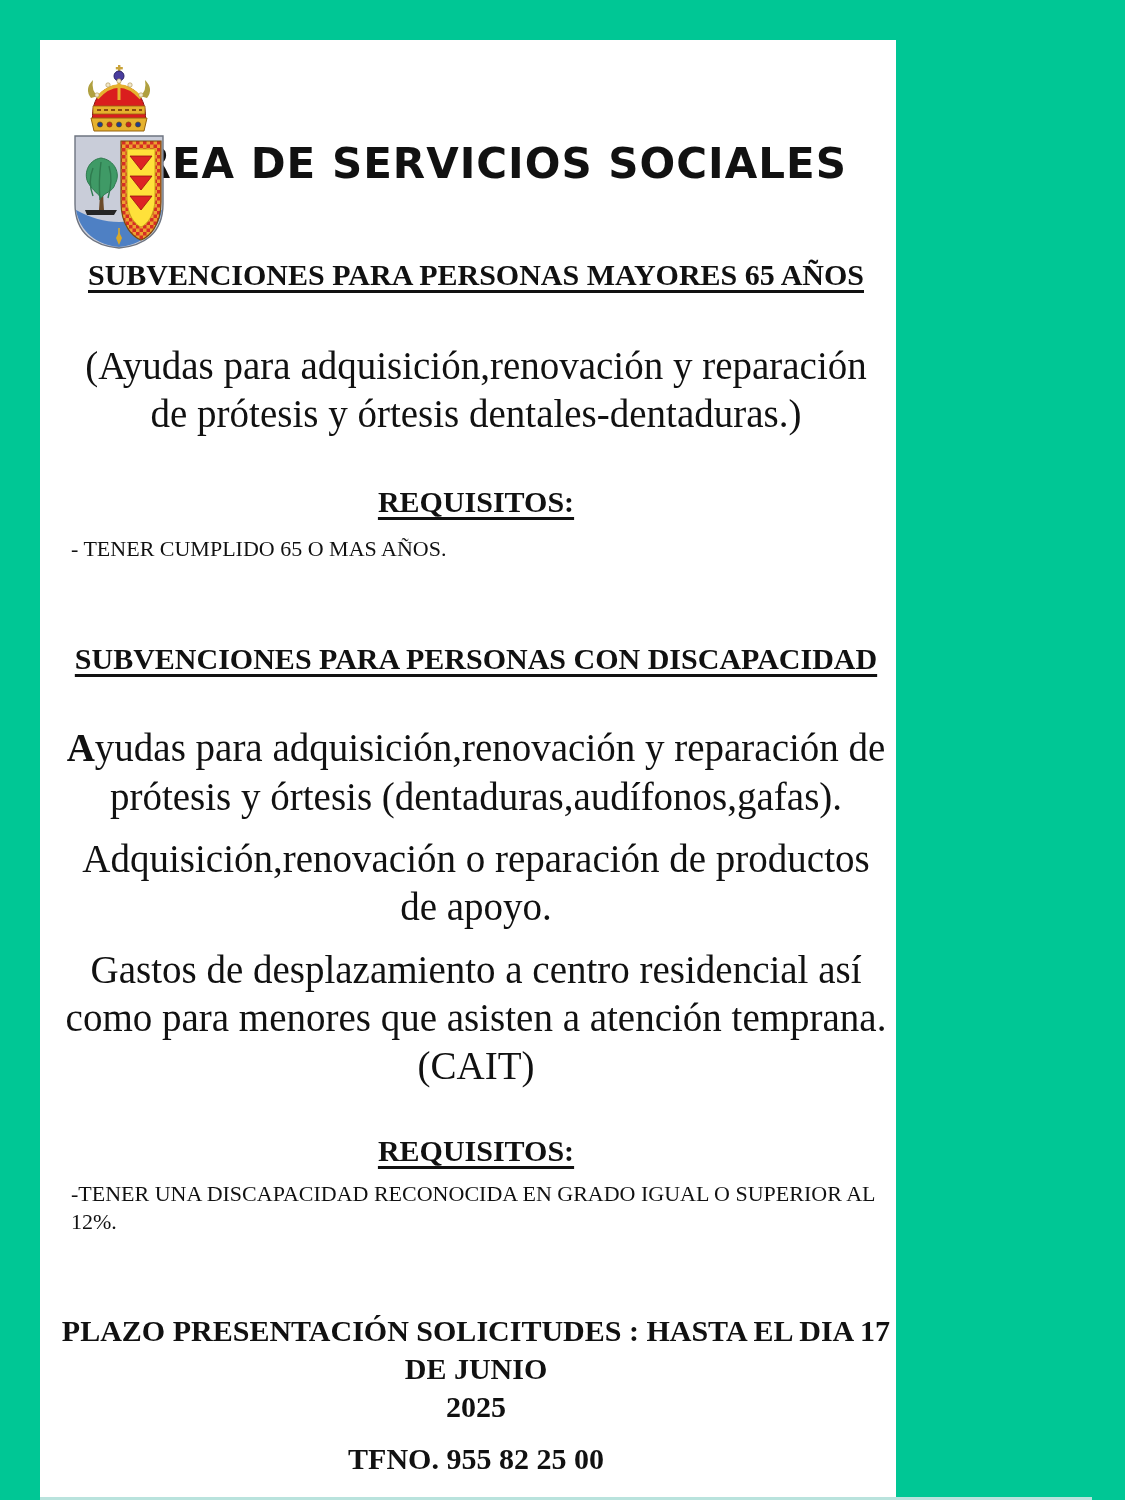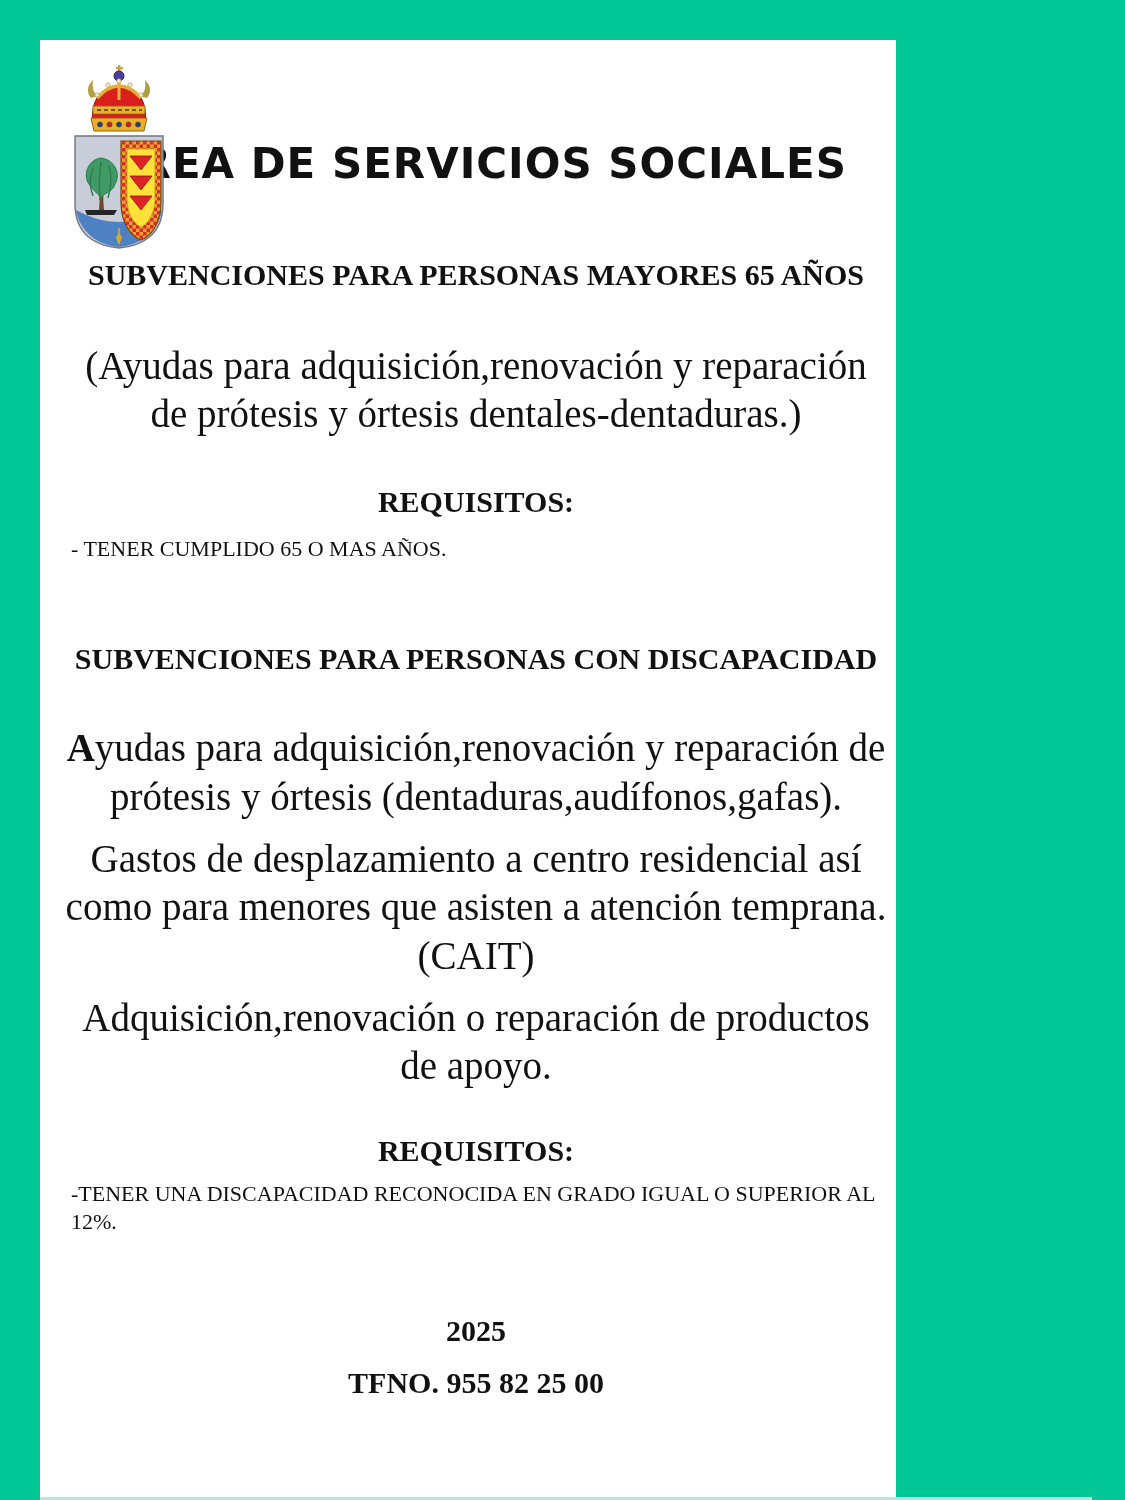--- a/index.html
+++ b/index.html
@@ -35,20 +35,21 @@
     letter-spacing:1px;
     line-height:1.25;
     text-align:center;
   }
   .heading {
     margin:0;
     font-weight:700;
     font-size:30px;
     line-height:1.3;
     text-align:center;
+    text-decoration:underline;
     text-decoration-thickness:2.5px;
     text-underline-offset:5px;
   }
   .para {
     margin:0;
     font-size:39px;
     line-height:1.24;
     text-align:center;
     padding:0 8px;
   }
@@ -139,29 +140,30 @@
     <div class="para mt48">(Ayudas para adquisición,renovación y reparación de prótesis y órtesis dentales-dentaduras.)</div>
 
     <div class="heading mt44">REQUISITOS:</div>
 
     <div class="req-item mt5">- TENER CUMPLIDO 65 O MAS AÑOS.</div>
 
     <div class="heading mt76">SUBVENCIONES PARA PERSONAS CON DISCAPACIDAD</div>
 
     <div class="para mt46"><span class="strong">A</span><span>yudas para adquisición,renovación y reparación de prótesis y órtesis (dentaduras,audífonos,gafas).</span></div>
 
+    <div class="para mt5">Adquisición,renovación o reparación de productos de apoyo.</div>
+
     <div class="para mt5">Gastos de desplazamiento a centro residencial así como para menores que asisten a atención temprana.(CAIT)</div>
-
-    <div class="para mt5">Adquisición,renovación o reparación de productos de apoyo.</div>
 
     <div class="heading mt40">REQUISITOS:</div>
 
     <div class="req-item mt10">-TENER UNA DISCAPACIDAD RECONOCIDA EN GRADO IGUAL O SUPERIOR AL 12%.</div>
 
     <div class="plazo mt76">
+      <div>PLAZO PRESENTACIÓN SOLICITUDES : HASTA EL DIA 17  DE JUNIO</div>
       <div>2025</div>
     </div>
 
 
     <div class="plazo mt5">TFNO. 955 82 25 00</div>
 
   </div>
   <div class="bottom-edge"></div>
 </div>
 

